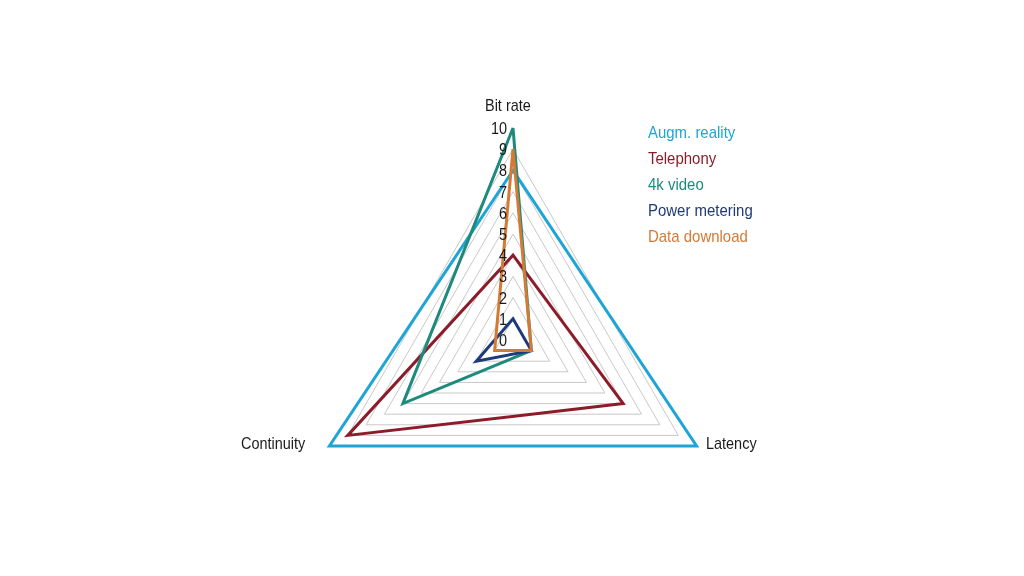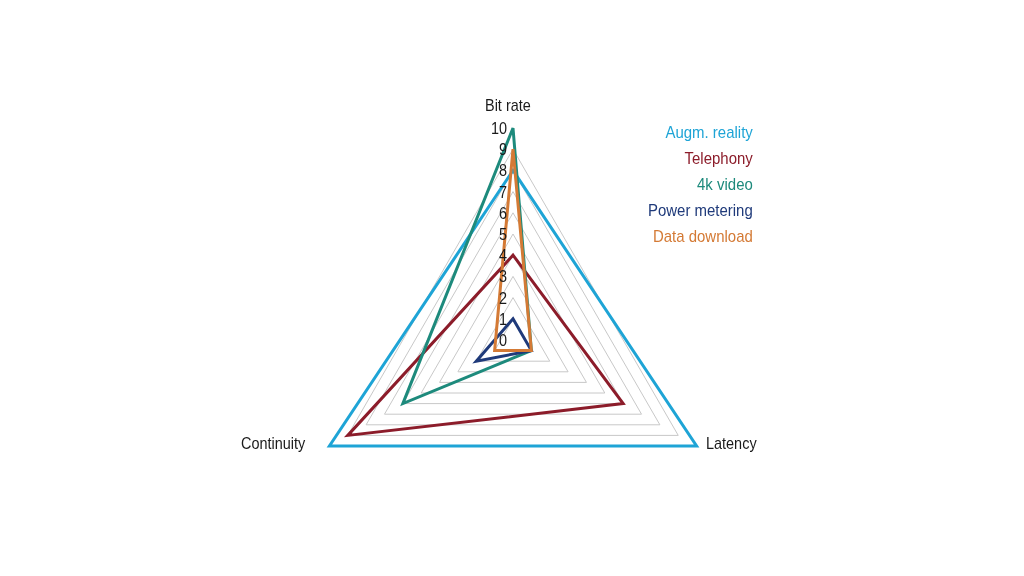--- a/index.html
+++ b/index.html
@@ -1,20 +1,20 @@
 <!DOCTYPE html>
 <html><head>
 <meta charset="utf-8">
 <style>
   html, body { margin: 0; padding: 0; background: #ffffff; }
   body { width: 1024px; height: 576px; position: relative; overflow: hidden; font-family: "Liberation Sans", sans-serif; }
   #chart { position: absolute; left: 0; top: 0; width: 1024px; height: 576px; }
   .axis-label { position: absolute; font-size: 17px; color: #1a1a1a; transform: scaleX(0.85); transform-origin: left top; white-space: nowrap; }
   .tick { position: absolute; font-size: 17px; color: #1a1a1a; line-height: 1; transform: scaleX(0.85); transform-origin: right top; text-align: right; width: 24px; }
-  .legend { position: absolute; left: 648px; top: 120px; text-align: right; }
+  .legend { position: absolute; left: 648px; top: 120px; }
   .legend-item { font-size: 17px; line-height: 26px; transform: scaleX(0.88); transform-origin: left center; white-space: nowrap; }
 </style>
 </head>
 <body>
 
 <svg id="chart" viewBox="0 0 1024 576" xmlns="http://www.w3.org/2000/svg">
   <g id="grid">
       <polygon points="513,318.8 531.3597385602301,350.6 494.6402614397699,350.6" fill="none" stroke="#c8c8c8" stroke-width="1"></polygon>
       <polygon points="513,297.6 549.7194771204602,361.2 476.28052287953983,361.2" fill="none" stroke="#c8c8c8" stroke-width="1"></polygon>
       <polygon points="513,276.4 568.0792156806903,371.8 457.9207843193097,371.8" fill="none" stroke="#c8c8c8" stroke-width="1"></polygon>

